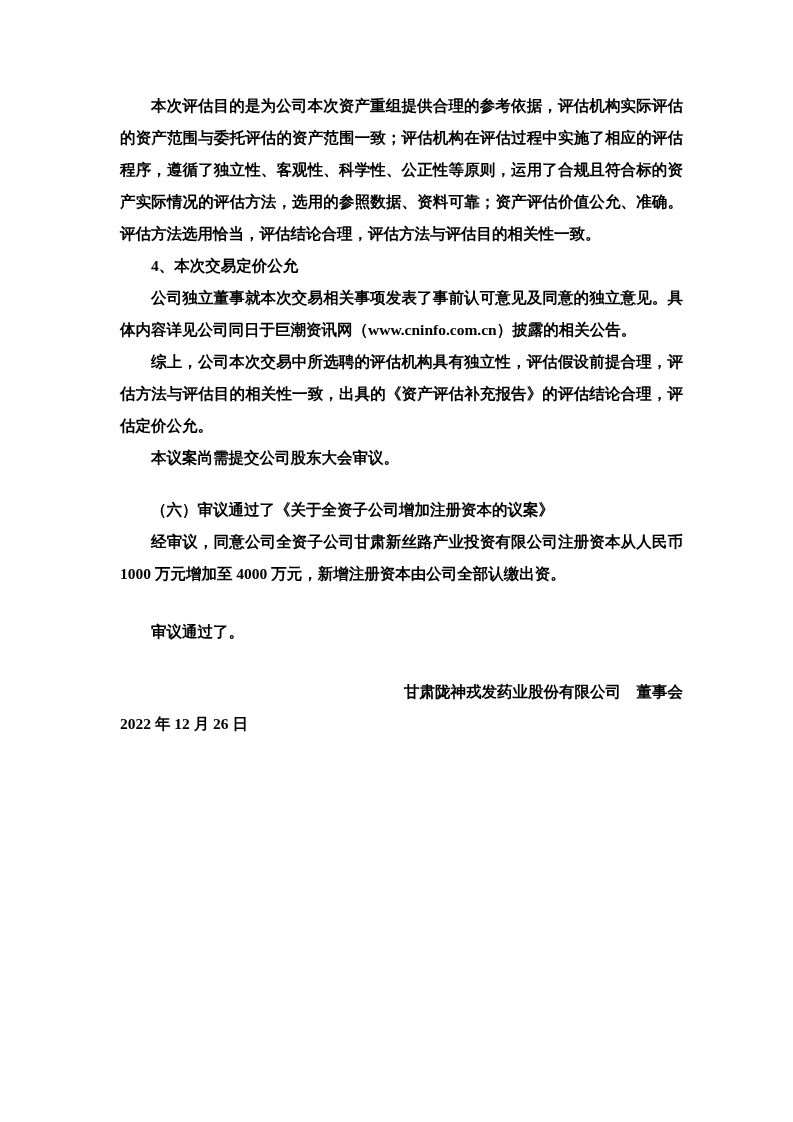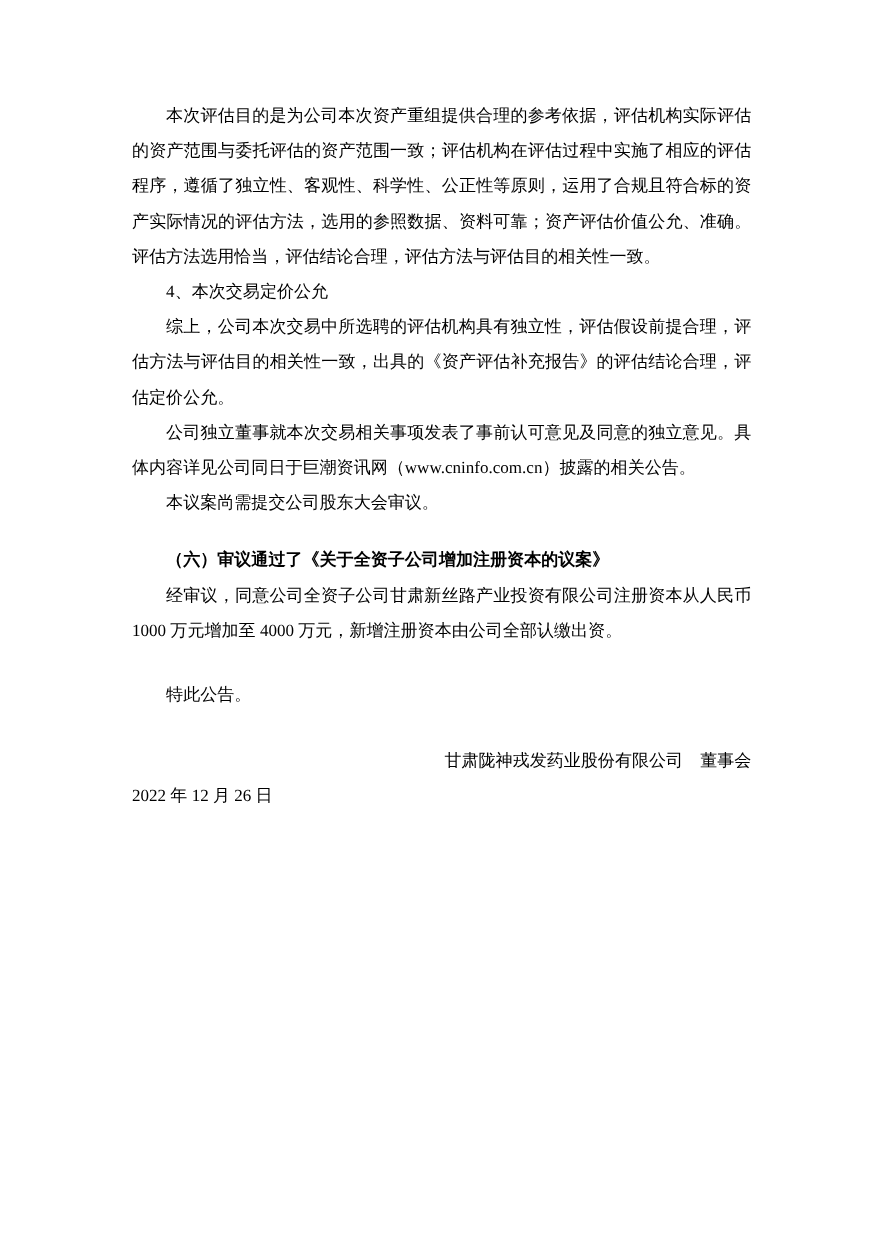--- a/index.html
+++ b/index.html
@@ -16,20 +16,21 @@
     height: 1122px;
     background: #ffffff;
     padding: 90px 110px 0 120px;
     font-family: "Liberation Serif", "DejaVu Serif", serif;
     font-size: 15.5px;
     color: #000000;
   }
   .page p {
     line-height: 32px;
     text-align: justify;
+    font-weight: bold;
   }
   .indent {
     text-indent: 2em;
   }
   .heading {
     font-family: "Liberation Sans", "DejaVu Sans", sans-serif;
     font-weight: 700;
     font-size: 15.5px;
     text-indent: 2em;
     margin-top: 20px;
@@ -46,21 +47,21 @@
     text-align: right;
     padding-right: 24px;
   }
 </style>
 </head>
 <body>
 
 <div class="page">
   <p class="indent">本次评估目的是为公司本次资产重组提供合理的参考依据，评估机构实际评估的资产范围与委托评估的资产范围一致；评估机构在评估过程中实施了相应的评估程序，遵循了独立性、客观性、科学性、公正性等原则，运用了合规且符合标的资产实际情况的评估方法，选用的参照数据、资料可靠；资产评估价值公允、准确。评估方法选用恰当，评估结论合理，评估方法与评估目的相关性一致。</p>
   <p class="indent">4、本次交易定价公允</p>
+  <p class="indent">公司独立董事就本次交易相关事项发表了事前认可意见及同意的独立意见。具体内容详见公司同日于巨潮资讯网（www.cninfo.com.cn）披露的相关公告。</p>
   <p class="indent">综上，公司本次交易中所选聘的评估机构具有独立性，评估假设前提合理，评估方法与评估目的相关性一致，出具的《资产评估补充报告》的评估结论合理，评估定价公允。</p>
-  <p class="indent">公司独立董事就本次交易相关事项发表了事前认可意见及同意的独立意见。具体内容详见公司同日于巨潮资讯网（www.cninfo.com.cn）披露的相关公告。</p>
   <p class="indent">本议案尚需提交公司股东大会审议。</p>
   <p class="heading">（六）审议通过了《关于全资子公司增加注册资本的议案》</p>
   <p class="indent">经审议，同意公司全资子公司甘肃新丝路产业投资有限公司注册资本从人民币 1000 万元增加至 4000 万元，新增注册资本由公司全部认缴出资。</p>
-  <p class="indent announcement">特此公告。</p>
+  <p class="indent announcement">审议通过了。</p>
   <p class="sig-company">甘肃陇神戎发药业股份有限公司　董事会</p>
   <p class="sig-date">2022 年 12 月 26 日</p>
 </div>
 
 </body></html>

